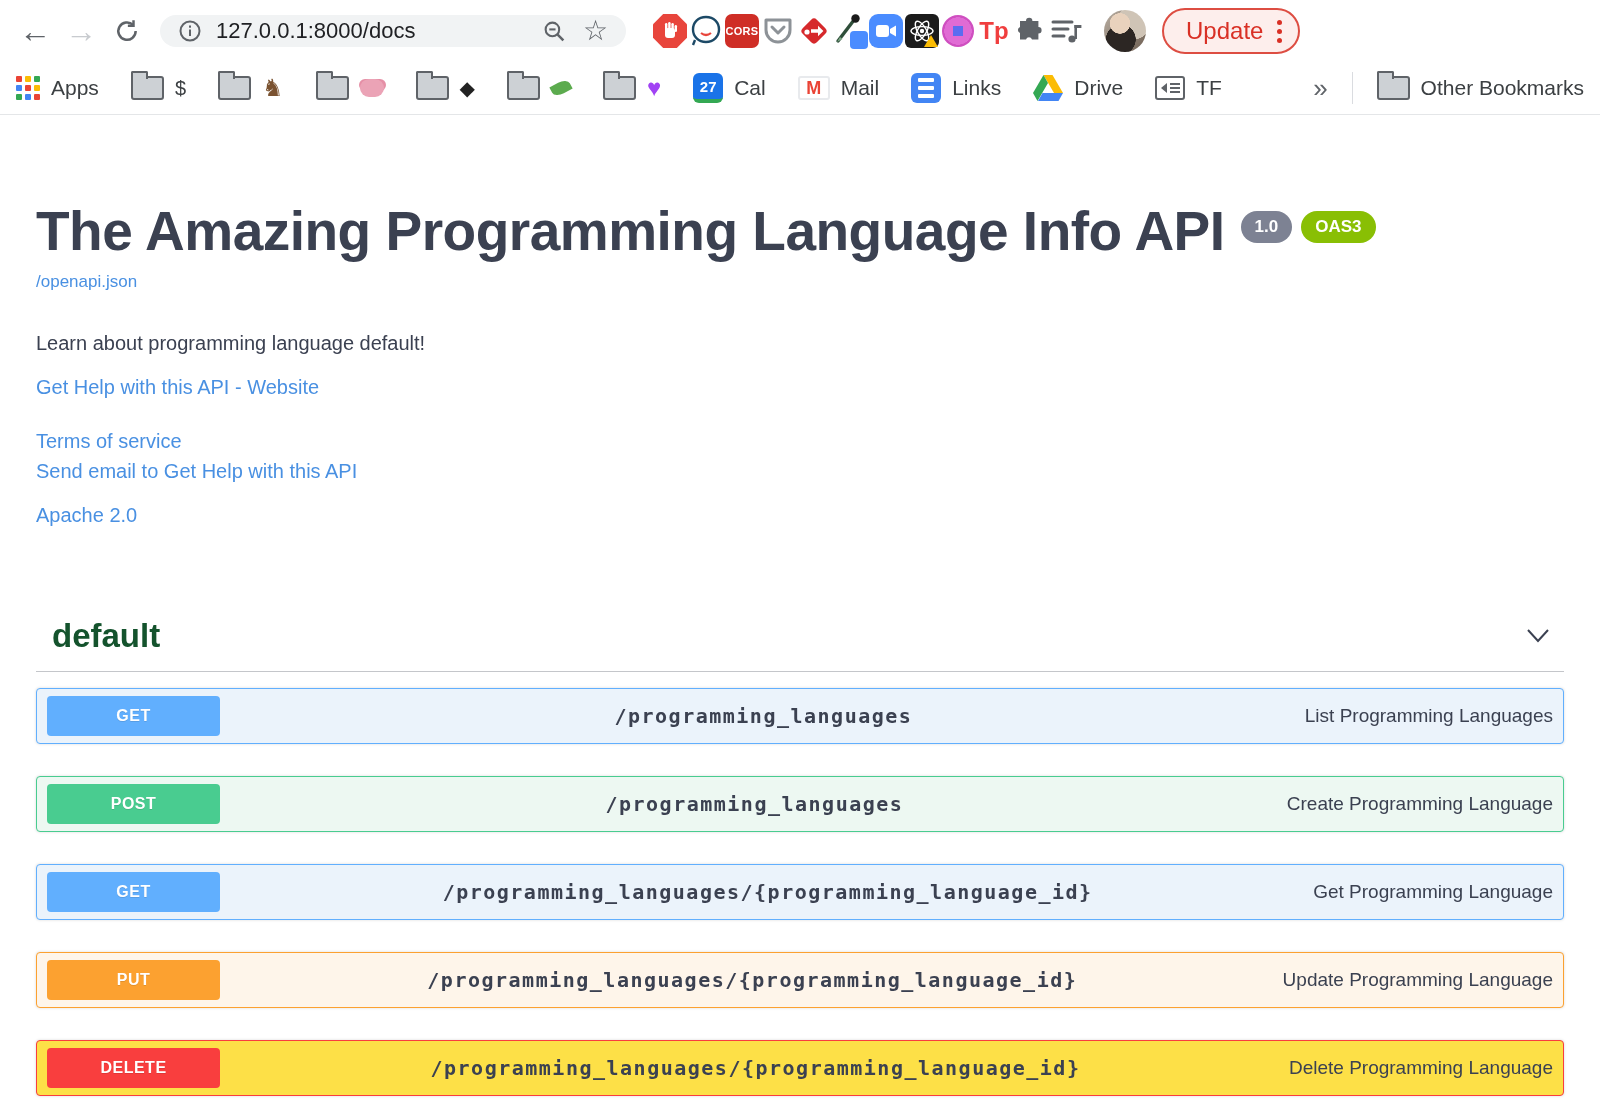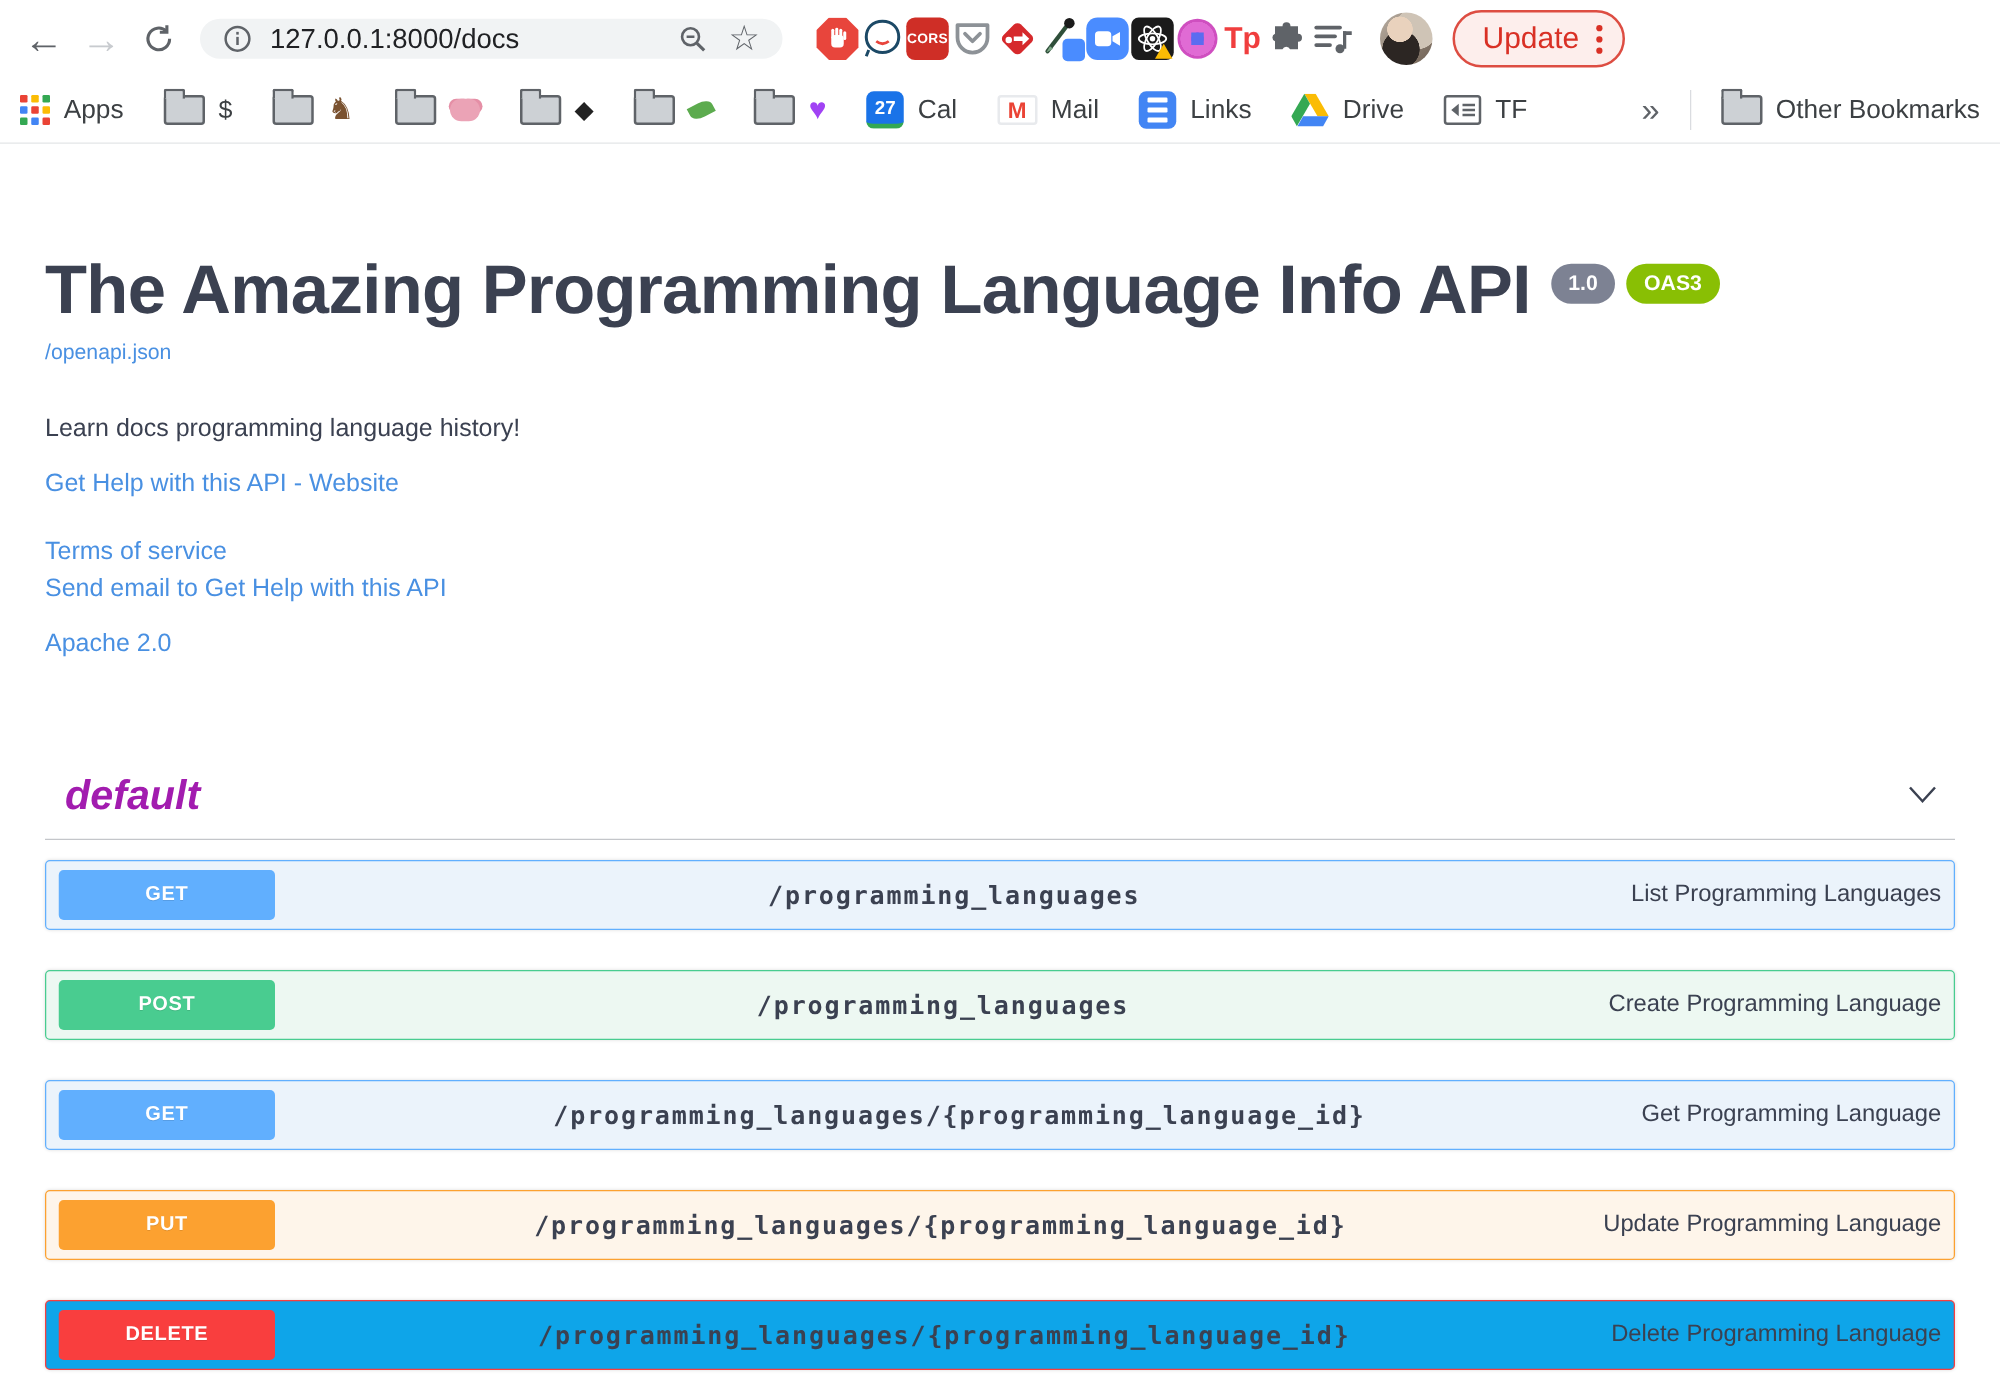--- a/index.html
+++ b/index.html
@@ -85,21 +85,21 @@
   .badge.oas { background: #89bf04; }
   .spec-link { display: inline-block; margin-top: 10px; font-size: 17px; color: #4990e2; text-decoration: none; }
   .description { margin: 40px 0 0; font-size: 20px; color: #3b4151; }
   a.info-link { display: block; font-size: 20px; color: #4990e2; text-decoration: none; }
   .lnk-terms { margin-top: 31px; }
   .lnk-website { margin-top: 21px; }
   .lnk-email { margin-top: 7px; }
   .lnk-license { margin-top: 21px; }
   .section-header { margin-top: 90px; display: flex; align-items: center; justify-content: space-between;
                     padding: 0 14px 16px 16px; border-bottom: 1px solid rgba(59,65,81,.3); cursor: pointer; }
-  .section-title { font-size: 33px; font-weight: bold; color: #a21caf; font-style: italic; }
+  .section-title { font-size: 33px; font-weight: bold; color: #14532d; }
   .endpoints { margin-top: 16px; }
   .op-row { display: flex; align-items: center; height: 56px; border: 1px solid; border-radius: 4px;
             margin-bottom: 32px; padding: 0 10px; box-shadow: 0 0 3px rgba(0,0,0,.15); cursor: pointer; justify-content: space-between; }
   .method-btn { width: 173px; height: 40px; border: none; border-radius: 4px; color: #fff; flex: 0 0 173px;
                 font-size: 16px; font-weight: bold; font-family: inherit; letter-spacing: .5px; cursor: pointer;
                 text-shadow: 0 1px 0 rgba(0,0,0,.1); }
   .op-path { margin-left: 19px; font-family: "DejaVu Sans Mono", "Liberation Mono", monospace;
              font-weight: bold; font-size: 20px; letter-spacing: 1.5px; color: #3b4151; white-space: nowrap; }
   .op-summary { margin-left: 17px; font-size: 19px; color: #3b4151; white-space: nowrap; }
 </style>
@@ -337,21 +337,21 @@
 <div class="page">
   <div class="api-title">
     <span class="t">The Amazing Programming Language Info API</span>
     <span class="badges">
       <span class="badge version">1.0</span>
       <span class="badge oas">OAS3</span>
     </span>
   </div>
   <a class="spec-link" href="#">/openapi.json</a>
 
-  <p class="description">Learn docs programming language history!</p>
+  <p class="description">Learn about programming language default!</p>
 
   <a class="info-link lnk-website" href="#">Get Help with this API - Website</a>
   <a class="info-link lnk-terms" href="#">Terms of service</a>
   <a class="info-link lnk-email" href="#">Send email to Get Help with this API</a>
   <a class="info-link lnk-license" href="#">Apache 2.0</a>
 
   <div class="section-header">
     <span class="section-title">default</span>
     <svg width="24" height="15" viewBox="0 0 24 15">
       <polyline points="2,2 12,13 22,2" fill="none" stroke="#3b4151" stroke-width="2"></polyline>
@@ -376,19 +376,19 @@
     <span class="op-path">/programming_languages/{programming_language_id}</span>
     <span class="op-summary">Get Programming Language</span>
   </div>
 
   <div class="op-row" style="border-color: rgb(252, 161, 48); background: rgb(254, 245, 234);">
     <button class="method-btn" style="background: rgb(252, 161, 48);">PUT</button>
     <span class="op-path">/programming_languages/{programming_language_id}</span>
     <span class="op-summary">Update Programming Language</span>
   </div>
 
-  <div class="op-row" style="border-color: rgb(249, 62, 62); background: #0ea5e9;">
+  <div class="op-row" style="border-color: rgb(249, 62, 62); background: #fde047;">
     <button class="method-btn" style="background: rgb(249, 62, 62);">DELETE</button>
     <span class="op-path">/programming_languages/{programming_language_id}</span>
     <span class="op-summary">Delete Programming Language</span>
   </div>
 </div>
 </div>
 
 </body></html>

